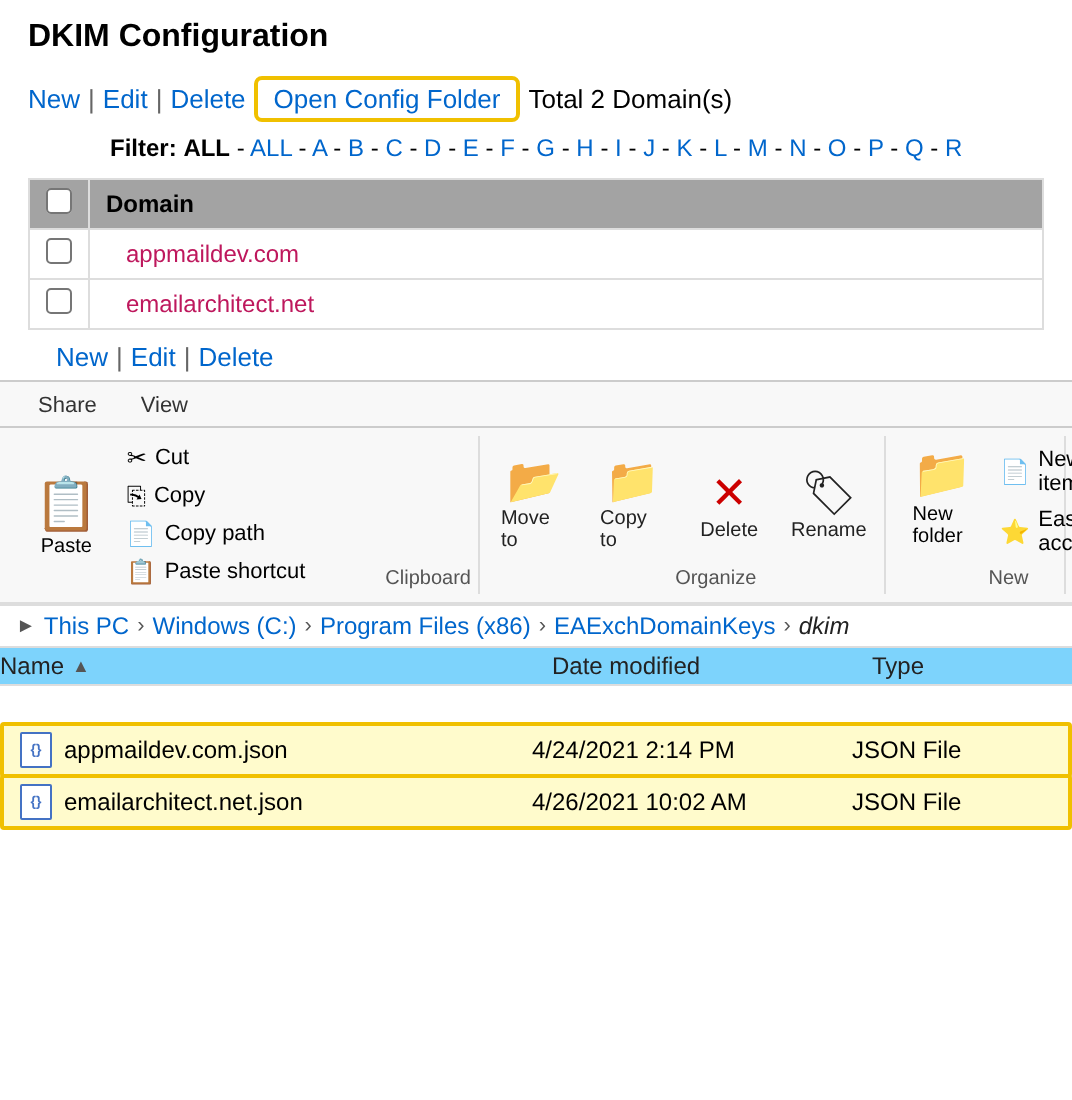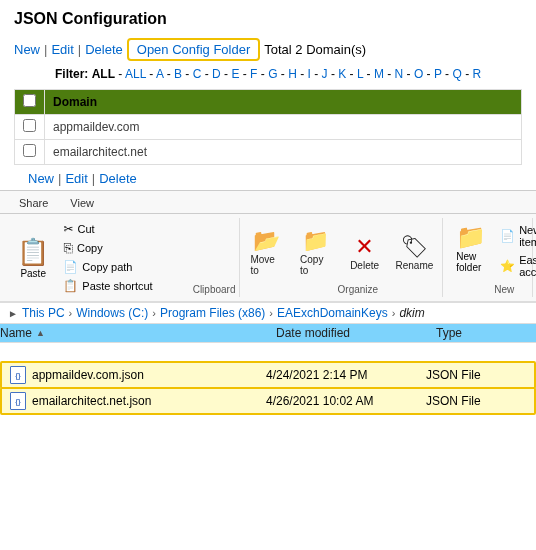--- a/index.html
+++ b/index.html
@@ -61,28 +61,29 @@
       width: 100%;
       border-collapse: collapse;
       margin-bottom: 2px;
     }
     .domain-table th, .domain-table td {
       padding: 4px 8px;
       text-align: left;
       border: 1px solid #ddd;
     }
     .domain-table th {
-      background: #4d7c0f;
+      background: #a3a3a3;
       font-weight: bold;
       font-size: 12px;
       margin-left: 29px;
     }
     .domain-table td a {
-      color: #404040;
+      color: #be185d;
       text-decoration: none;
+      margin-left: 10px;
     }
     .domain-table .checkbox-col {
       width: 20px;
     }
     .domain-table input[type="checkbox"] {
       margin: 0;
     }
 
     .bottom-nav {
       padding: 4px 14px;
@@ -284,21 +285,21 @@
       line-height: 18px;
       font-weight: bold;
       border-radius: 1px;
       position: relative;
     }
   </style>
 </head>
 <body>
 
 <div class="admin-panel">
-  <div class="admin-title">JSON Configuration</div>
+  <div class="admin-title">DKIM Configuration</div>
 
   <div class="admin-nav">
     <a href="#">New</a>
     <span class="separator">|</span>
     <a href="#">Edit</a>
     <span class="separator">|</span>
     <a href="#">Delete</a>
     <button class="open-config-btn">Open Config Folder</button>
     <span>Total 2 Domain(s)</span>
   </div>

